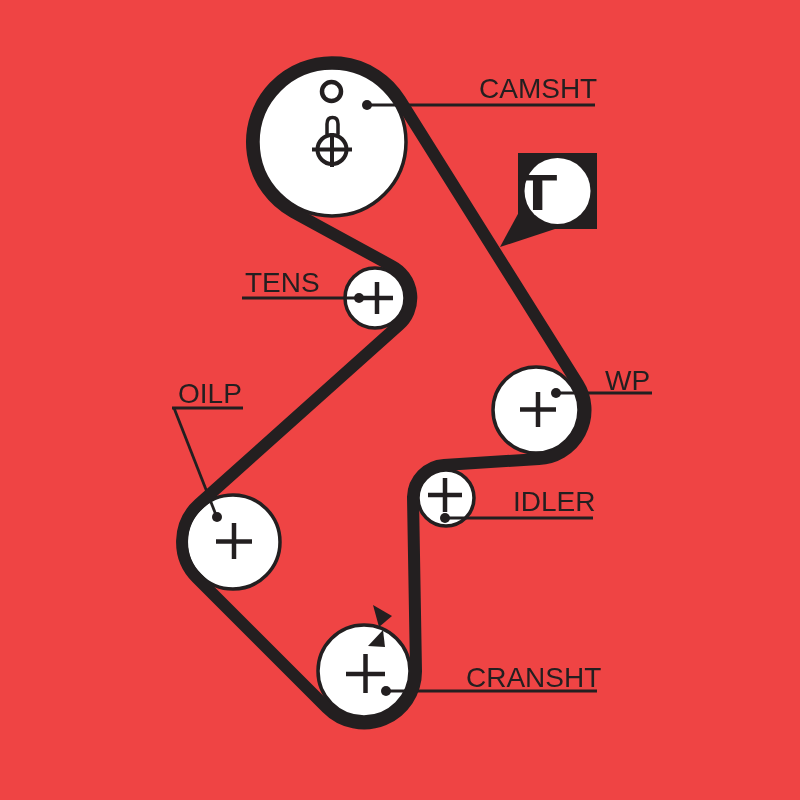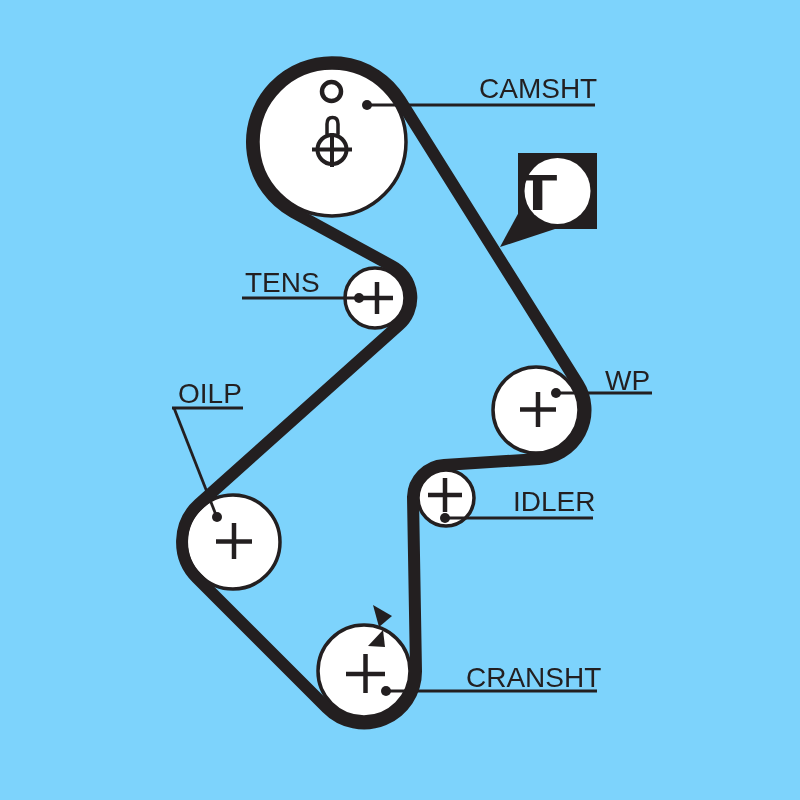--- a/index.html
+++ b/index.html
@@ -4,21 +4,21 @@
 <style>
   html, body {
     margin: 0;
     padding: 0;
     background: #ffffff;
   }
   .stage {
     position: relative;
     width: 800px;
     height: 800px;
-    background: #7dd3fc;
+    background: #ef4444;
     overflow: hidden;
     font-family: "Liberation Sans", sans-serif;
   }
   svg {
     position: absolute;
     left: 0;
     top: 0;
   }
   .label-text {
     font-family: "Liberation Sans", sans-serif;

